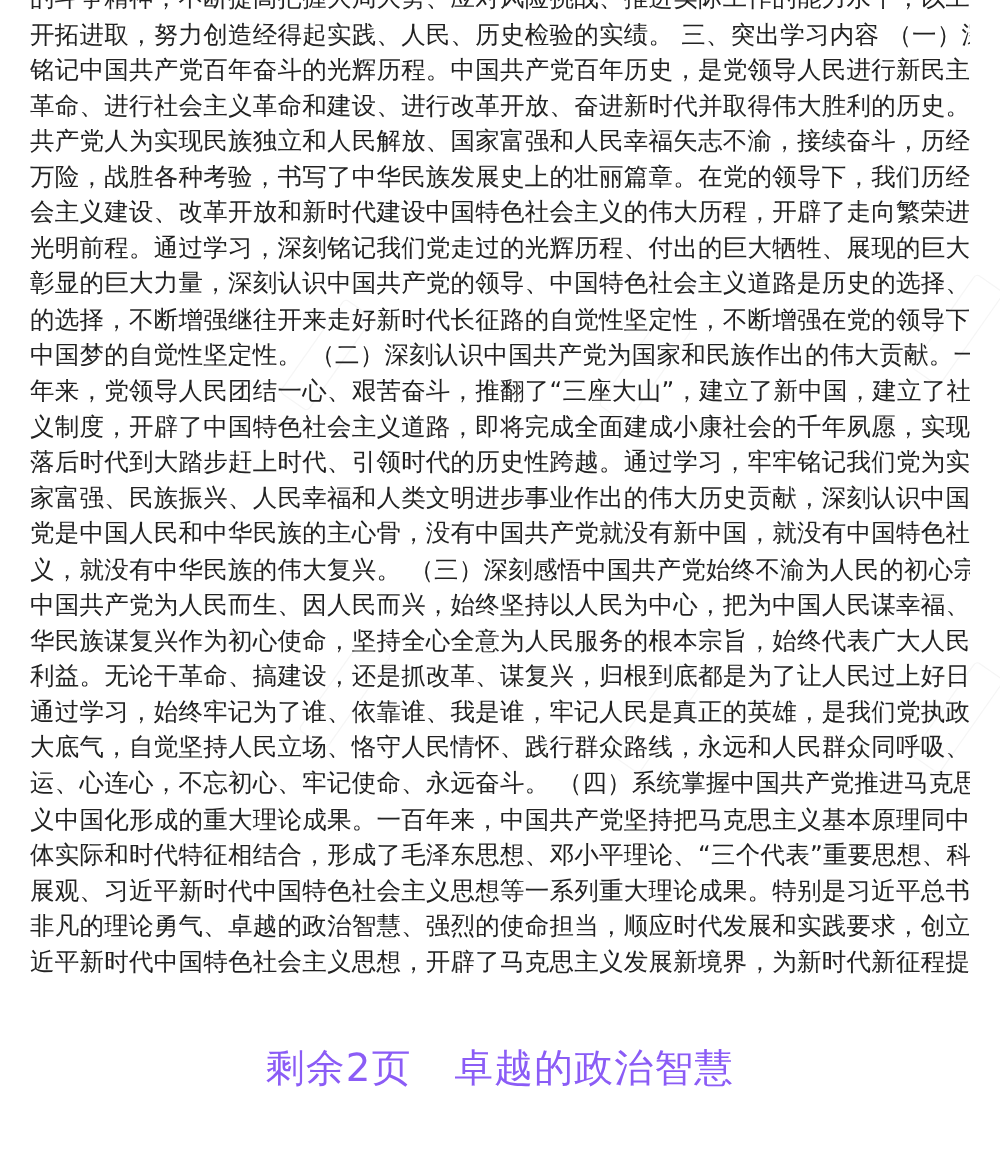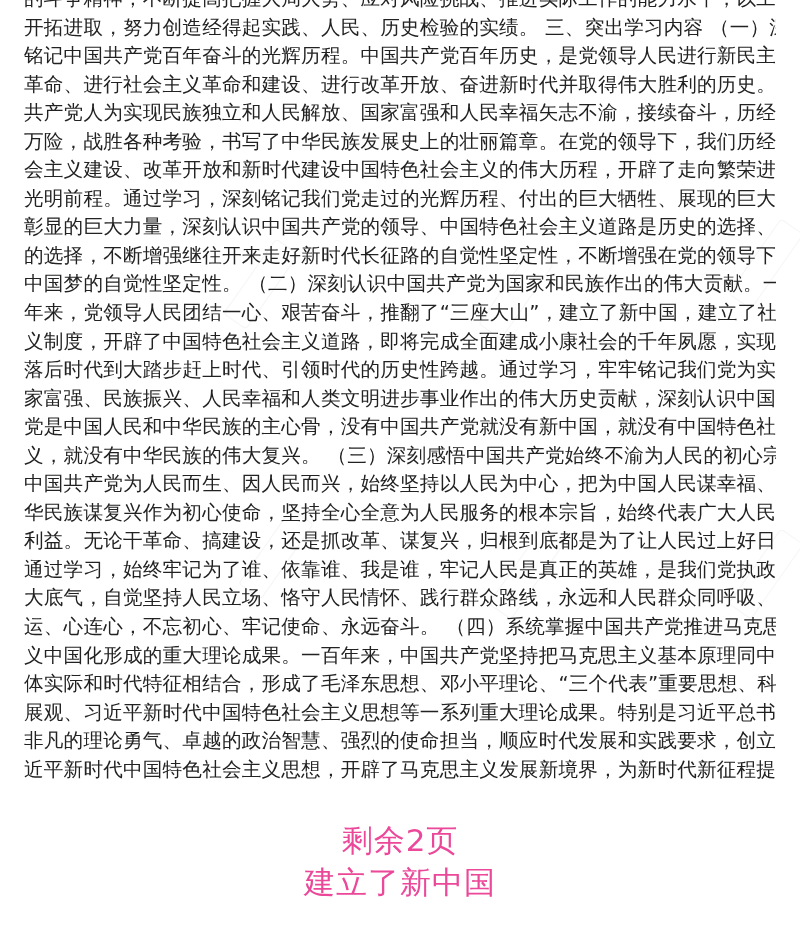--- a/index.html
+++ b/index.html
@@ -50,25 +50,25 @@
       pointer-events: none;
     }
     .more-banner {
       position: absolute;
       left: 0;
       top: 820px;
       width: 800px;
       height: 70px;
       display: flex;
       align-items: center;
-      color: #ec4899;
+      justify-content: center;
+      color: #8b5cf6;
       font-size: 31px;
       letter-spacing: 1px;
       cursor: pointer;
-      flex-direction: column;
     }
     .more-banner .gap {
       display: inline-block;
       width: 34px;
     }
   </style>
 </head>
 <body>
 
 <div class="doc-page">
@@ -107,14 +107,14 @@
     <span class="doc-line">体实际和时代特征相结合，形成了毛泽东思想、邓小平理论、“三个代表”重要思想、科学发</span>
     <span class="doc-line">展观、习近平新时代中国特色社会主义思想等一系列重大理论成果。特别是习近平总书记以</span>
     <span class="doc-line">非凡的理论勇气、卓越的政治智慧、强烈的使命担当，顺应时代发展和实践要求，创立了习</span>
     <span class="doc-line">近平新时代中国特色社会主义思想，开辟了马克思主义发展新境界，为新时代新征程提供了</span>
   </div>
 </div>
 
 <div class="more-banner">
   <span>剩余2页</span>
   <span class="gap"></span>
-  <span>建立了新中国</span>
+  <span>卓越的政治智慧</span>
 </div>
 
 </body></html>

